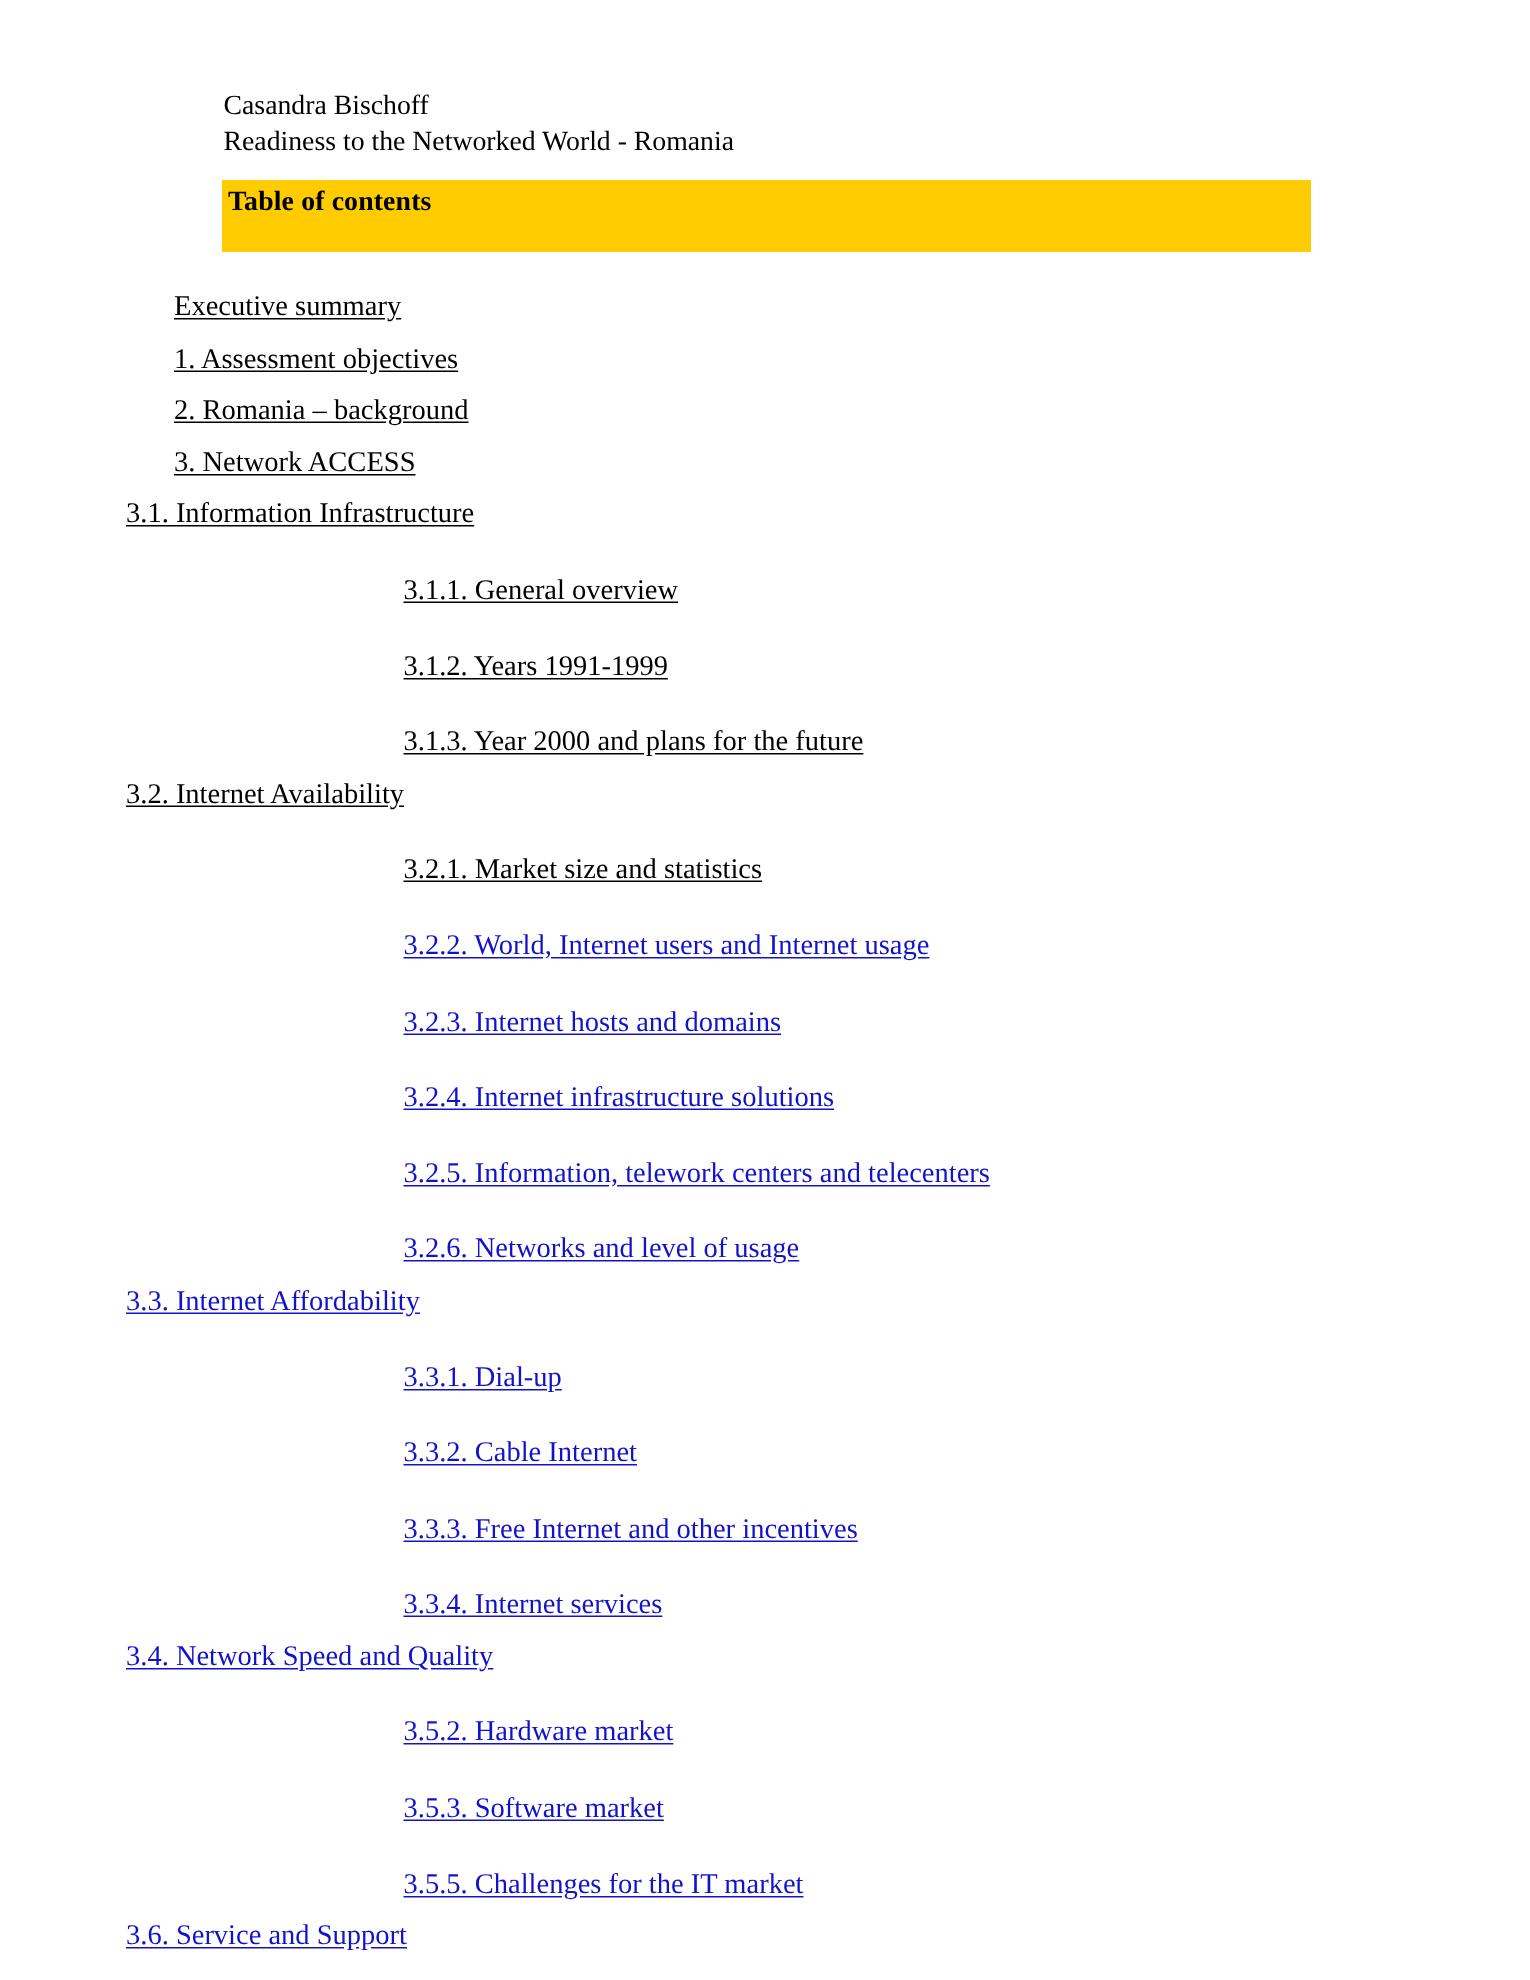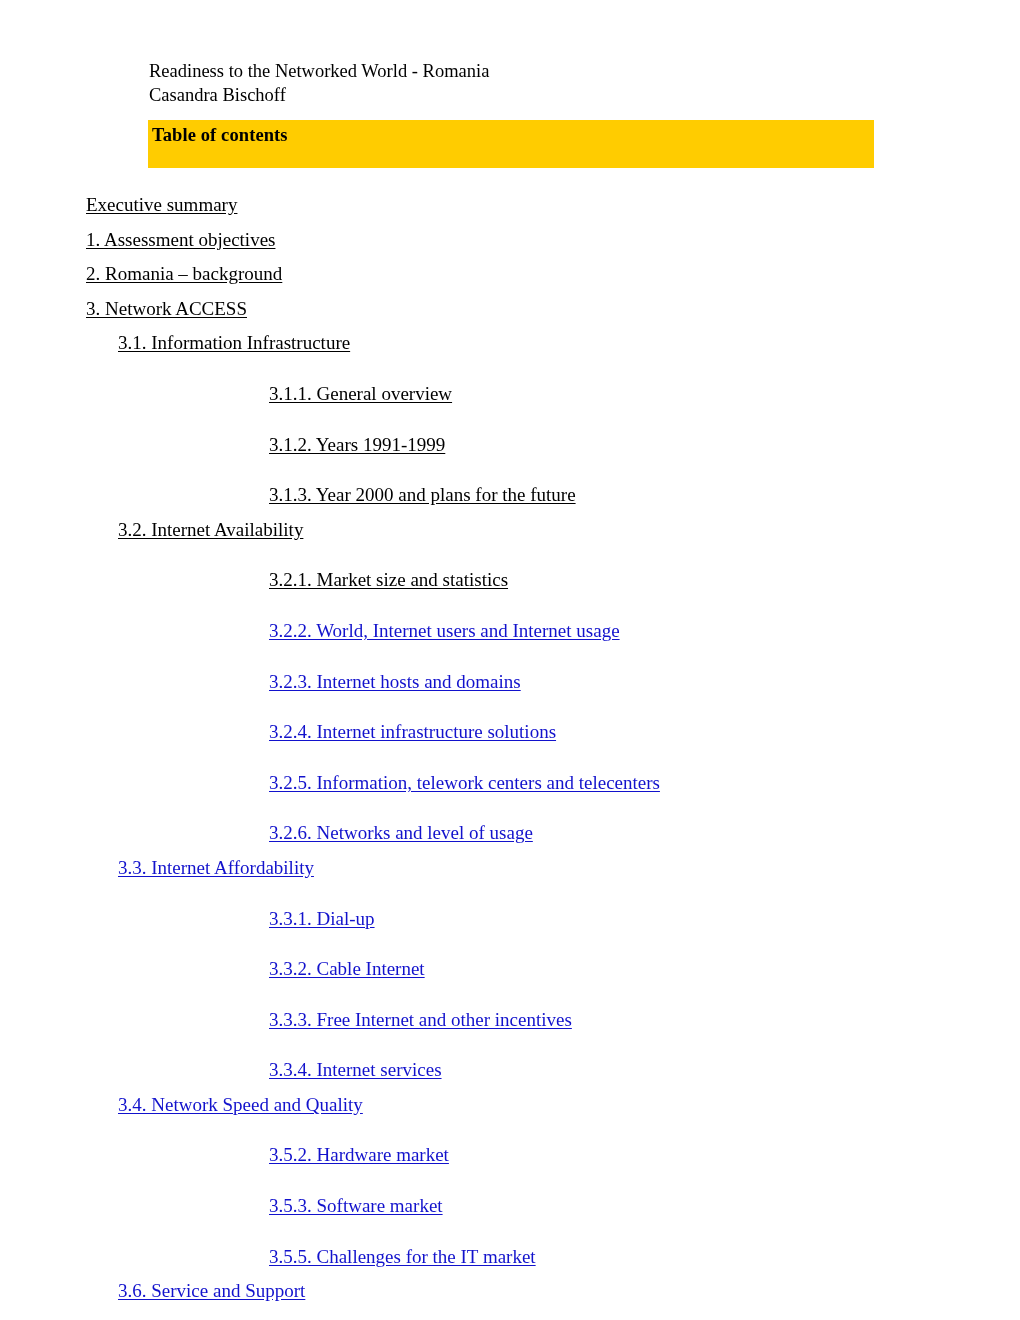--- a/index.html
+++ b/index.html
@@ -60,35 +60,35 @@
     height: 34.6px;
     line-height: 34.6px;
     font-size: 19px;
     white-space: nowrap;
   }
   .toc-entry .toc-link {
     text-decoration: underline;
     text-underline-offset: 2px;
     cursor: pointer;
   }
-  .lvl-0 { padding-left: 86px; }
-  .lvl-1 { padding-left: 118px; }
+  .lvl-0 { padding-left: 116px; }
+  .lvl-1 { padding-left: 84px; }
   .lvl-2 { padding-left: 269px; margin-top: 16px; }
 
   .c-visited { color: #000000; }
   .c-link    { color: #1212cc; }
 </style>
 </head>
 <body>
 
 <div class="page">
 
   <div class="doc-header">
+    <div class="line">Casandra Bischoff</div>
     <div class="line">Readiness to the Networked World - Romania</div>
-    <div class="line">Casandra Bischoff</div>
   </div>
 
   <div class="toc-bar">
     <div class="toc-bar-label">Table of contents</div>
   </div>
 
   <div class="toc-list">
       <div class="toc-entry lvl-0"><span class="toc-link c-visited">Executive summary</span></div>
       <div class="toc-entry lvl-0"><span class="toc-link c-visited">1. Assessment objectives</span></div>
       <div class="toc-entry lvl-0"><span class="toc-link c-visited">2. Romania – background</span></div>

